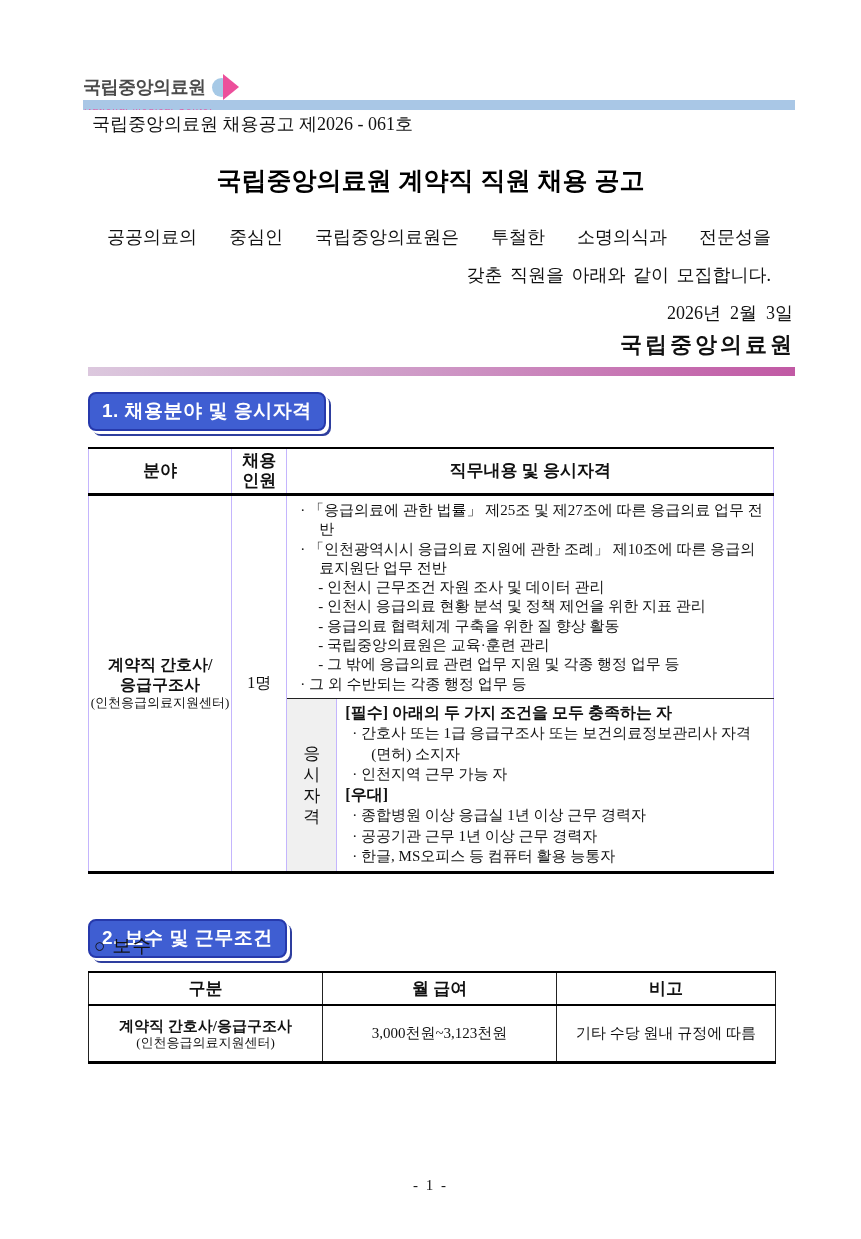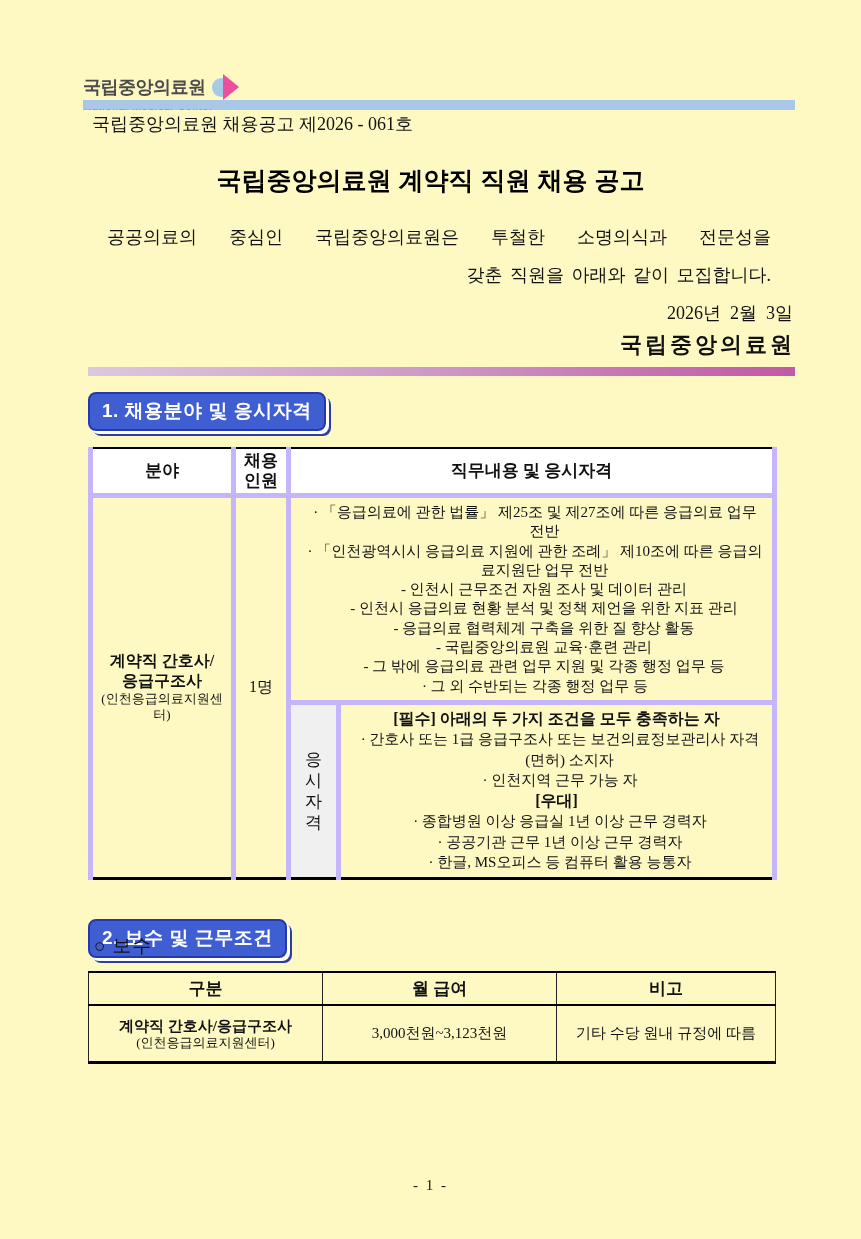--- a/index.html
+++ b/index.html
@@ -1,17 +1,17 @@
 <!DOCTYPE html>
 <html><head>
 <meta charset="utf-8">
 <style>
   html,body{margin:0;padding:0;background:#888;}
   .page{
-    position:relative;width:861px;height:1239px;background:#fef9c3;margin:0 auto;
+    position:relative;width:861px;height:1239px;background:#ffffff;margin:0 auto;
     font-family:"Liberation Serif","DejaVu Serif",serif;color:#111;overflow:hidden;
   }
   
   .logo-row{position:absolute;left:83px;top:74px;display:flex;align-items:center;gap:6px;}
   .logo-text{font-family:"Liberation Sans","DejaVu Sans",sans-serif;font-weight:bold;
     font-size:18px;color:#4b4b4b;letter-spacing:-0.5px;}
   .logo-mark{position:relative;width:34px;height:26px;}
   .logo-mark .circle{position:absolute;left:0;top:4px;width:19px;height:19px;border-radius:50%;background:#a6c9e6;}
   .logo-mark .tri{position:absolute;left:11px;top:0;width:0;height:0;
     border-left:16px solid #ec4f9b;border-top:13px solid transparent;border-bottom:13px solid transparent;}
@@ -33,21 +33,21 @@
   
   .badge{position:absolute;display:inline-block;background:#3f5ed2;color:#fff;
     font-family:"Liberation Sans","DejaVu Sans",sans-serif;font-weight:bold;font-size:19px;
     padding:4px 12px 5px 12px;border:2px solid #2639ac;border-radius:8px;
     box-shadow:3px 3px 0 0 #ffffff,5px 5px 0 0 #2e3e9e;letter-spacing:0.5px;white-space:nowrap;}
   .badge1{left:88px;top:392px;}
   .badge2{left:88px;top:877px;margin-top:42px;}
   
   .t1{position:absolute;left:88px;top:447px;width:686px;border-collapse:collapse;
     font-size:15px;color:#111;table-layout:fixed;}
-  .t1 th,.t1 td{border:5px solid #c4b5fd;vertical-align:middle;text-align:center;}
+  .t1 th,.t1 td{border:1px solid #c4b5fd;vertical-align:middle;}
   .t1 th{font-weight:bold;font-size:17px;height:44px;text-align:center;background:#fff;
     border-top:2px solid #000;border-bottom:3px solid #000;line-height:20px;padding:0 2px;}
   .t1 .c-field{width:143px;}
   .t1 .c-count{width:55px;}
   .t1 .c-qlabel{width:50px;}
   .t1 .c-body{width:436px;}
   .t1 td{border-bottom:3px solid #000;}
   .t1 tr.r2 td{border-bottom:3px solid #000;}
   .field-cell{text-align:center;}
   .field-main{font-weight:bold;font-size:16px;line-height:20px;}
@@ -122,21 +122,21 @@
         <div class="field-main">응급구조사</div>
         <div class="field-sub">(인천응급의료지원센터)</div>
       </td>
       <td rowspan="2" class="count-cell">1명</td>
       <td colspan="2" class="duties-cell">
         <div class="duty lv0">· 「응급의료에 관한 법률」 제25조 및 제27조에 따른 응급의료 업무 전반</div>
         <div class="duty lv0">· 「인천광역시시 응급의료 지원에 관한 조례」 제10조에 따른 응급의료지원단 업무 전반</div>
         <div class="duty lv1">- 인천시 근무조건 자원 조사 및 데이터 관리</div>
         <div class="duty lv1">- 인천시 응급의료 현황 분석 및 정책 제언을 위한 지표 관리</div>
         <div class="duty lv1">- 응급의료 협력체계 구축을 위한 질 향상 활동</div>
-        <div class="duty lv1">- 국립중앙의료원 교육·훈련 관리</div>
+        <div class="duty lv1">- 국립중앙의료원은 교육·훈련 관리</div>
         <div class="duty lv1">- 그 밖에 응급의료 관련 업무 지원 및 각종 행정 업무 등</div>
         <div class="duty lv0">· 그 외 수반되는 각종 행정 업무 등</div>
       </td>
     </tr>
     <tr class="r2">
       <td class="qlabel-cell">응시 자격</td>
       <td class="quals-cell">
         <div class="qitem head">[필수] 아래의 두 가지 조건을 모두 충족하는 자</div>
         <div class="qitem bullet">· 간호사 또는 1급 응급구조사 또는 보건의료정보관리사 자격(면허) 소지자</div>
         <div class="qitem bullet">· 인천지역 근무 가능 자</div>

